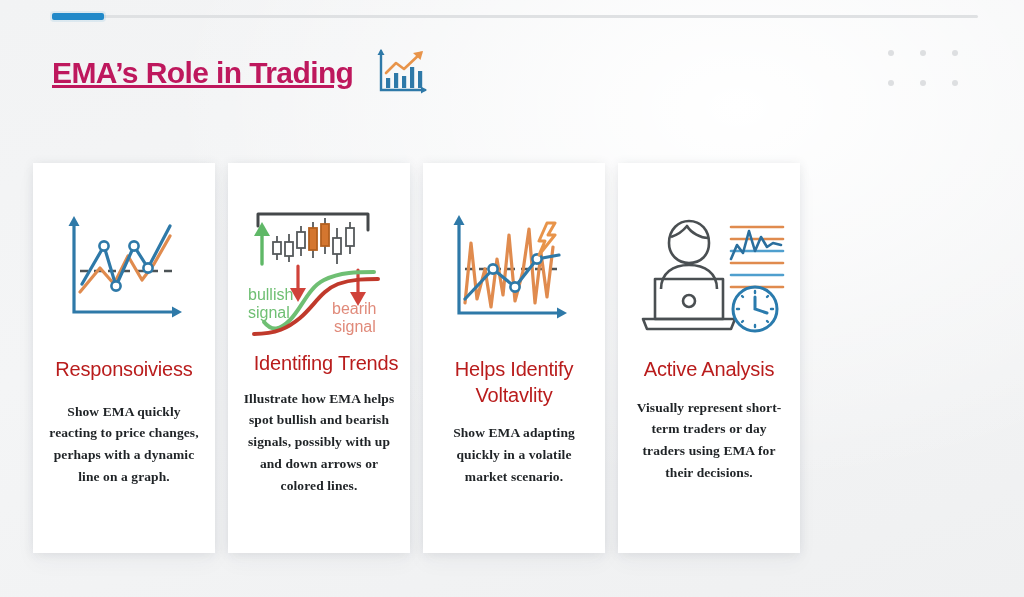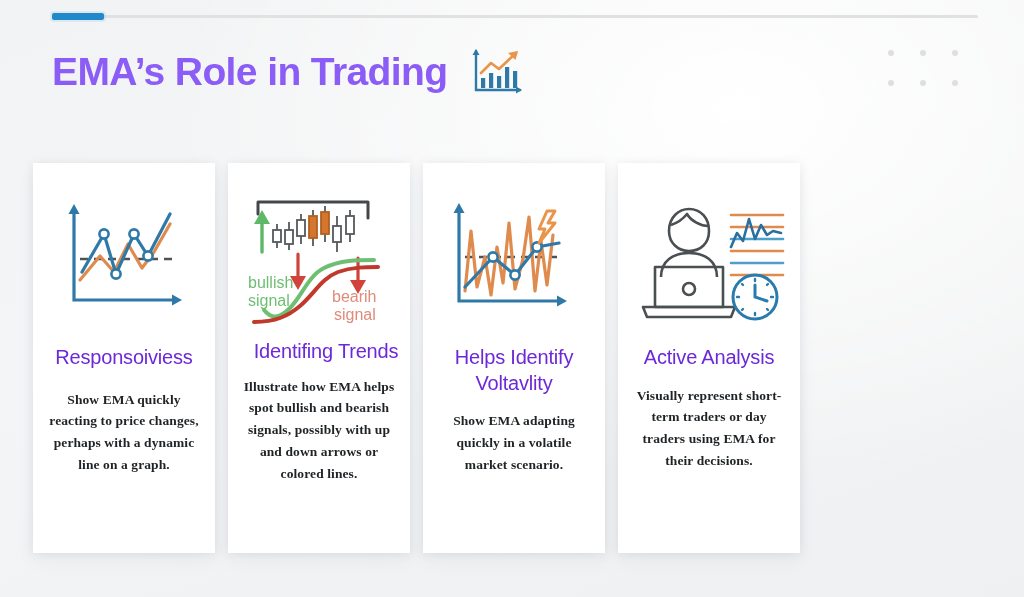--- a/index.html
+++ b/index.html
@@ -20,50 +20,50 @@
   }
   .top-rule-fill {
     position: absolute; left: 0; top: -2px; width: 52px; height: 7px;
     background: #2189c9; border-radius: 2px;
     box-shadow: 0 0 0 2px rgba(33,137,201,0.10);
   }
 
   
   .header { position: absolute; left: 52px; top: 42px; display: flex; align-items: center; }
   .page-title {
-    font-size: 39px; font-weight: bold; color: #8b5cf6;
-    letter-spacing: -0.6px; line-height: 1.1; white-space: nowrap;
+    font-size: 30px; font-weight: bold; color: #be185d;
+    letter-spacing: -0.6px; line-height: 1.1; white-space: nowrap; text-decoration: underline;
   }
   .title-icon { margin-left: 18px; margin-top: 4px; }
 
   
   .dot-grid {
     position: absolute; left: 888px; top: 50px;
     display: grid; grid-template-columns: repeat(3, 32px); grid-template-rows: repeat(2, 30px);
   }
   .dot-grid i { width: 6px; height: 6px; border-radius: 50%; background: #dddfe1; display: block; }
 
   
   .cards {
     position: absolute; left: 33px; top: 163px;
     width: 958px; height: 390px;
     display: flex; gap: 13px;
   }
   .card {
     width: 182px; height: 390px; background: #ffffff;
     box-shadow: 0 1px 10px rgba(60,70,80,0.10), 0 10px 20px rgba(60,70,80,0.035);
     display: flex; flex-direction: column; align-items: center;
-    padding: 12px 10px 0 10px;
+    padding: 24px 10px 0 10px;
   }
   .card-icon {
     height: 168px; width: 100%;
     display: flex; align-items: center; justify-content: center;
   }
   .card-title {
-    font-size: 20px; color: #6d28d9; font-weight: 400;
+    font-size: 20px; color: #b91c1c; font-weight: 400;
     text-align: center; line-height: 1.28; letter-spacing: -0.2px;
     margin-top: 2px;
   }
   .card-body {
     font-family: "Liberation Serif", serif;
     font-size: 13.5px; font-weight: bold; color: #1f2326;
     text-align: center; line-height: 1.62; letter-spacing: 0.1px;
     margin-top: 18px; padding: 0 4px;
   }
   .card-2 .card-title { margin-top: -4px; margin-left: 14px; }

